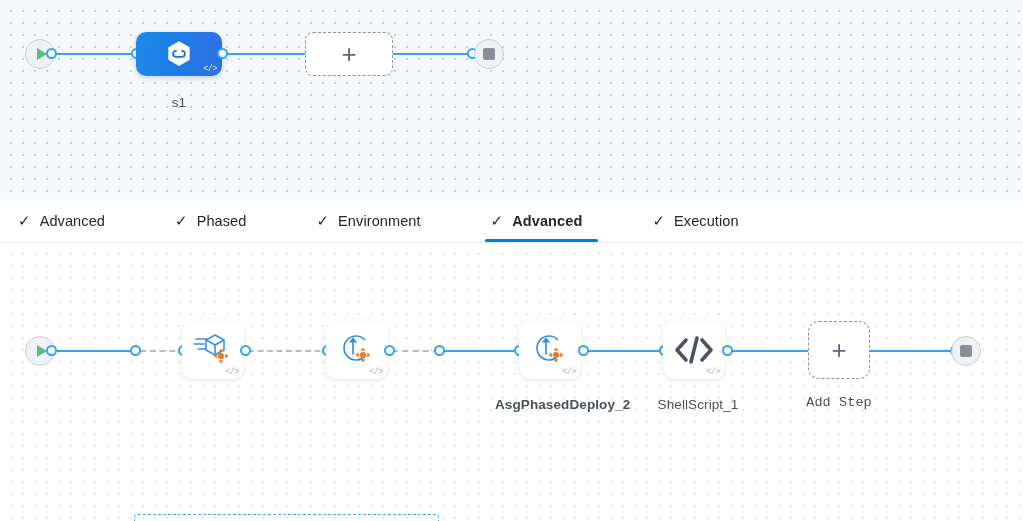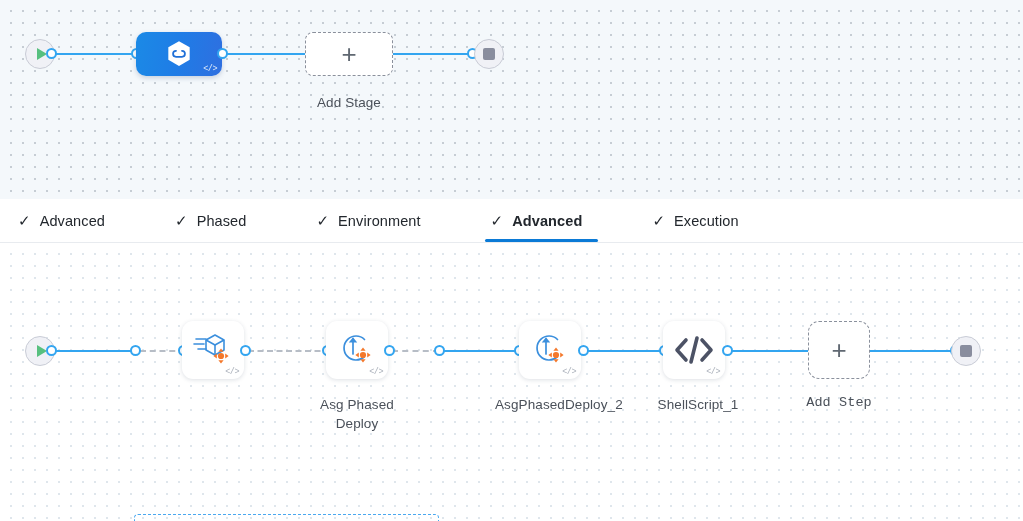--- a/index.html
+++ b/index.html
@@ -138,25 +138,25 @@
 
     <div class="dot" style="left:131px; top:48px;"></div>
     <div class="node" id="stage-node-s1">
       <svg class="hexicon" viewBox="0 0 28 30">
         <path d="M14 1.2 L25.5 7.8 L25.5 21.2 L14 27.8 L2.5 21.2 L2.5 7.8 Z" fill="#ffffff"></path>
         <path d="M10.8 11.6 a3.2 3.2 0 1 0 0 6.4 h6.4 a3.2 3.2 0 1 0 0 -6.4" fill="none" stroke="#2070d8" stroke-width="1.9" stroke-linecap="round"></path>
       </svg>
       <span class="code-badge">&lt;/&gt;</span>
     </div>
     <div class="dot" style="left:217px; top:48px;"></div>
+    <div class="node-label" style="left:119px; top:93px; width:120px;">s1</div>
 
     <div class="node add-card" id="add-stage">
       <span class="plus">+</span>
     </div>
-    <div class="node-label" style="left:289px; top:93px; width:120px;">Add Stage</div>
 
     <div class="dot" style="left:467px; top:48px;"></div>
     <div class="terminal" style="left:474px; top:39px;">
       <div class="stop-sq"></div>
     </div>
   </div>
 
   <div id="tab-bar">
     <div class="tab">
       <span class="tick">✓</span>
@@ -240,40 +240,39 @@
           <circle cx="25" cy="23" r="3.1"></circle>
           <path d="M25 15.4 l2.6 3.4 h-5.2 Z"></path>
           <path d="M25 30.6 l2.6 -3.4 h-5.2 Z"></path>
           <path d="M17.4 23 l3.4 -2.6 v5.2 Z"></path>
           <path d="M32.6 23 l-3.4 -2.6 v5.2 Z"></path>
         </g>
       </svg>
       <span class="code-badge dim">&lt;/&gt;</span>
     </div>
     <div class="dot" style="left:384px; top:102px;"></div>
-    <div class="node-label" style="left:297px; top:152px; width:120px;">Asg Phased Deploy</div>
 
     <div class="dot" style="left:514px; top:102px;"></div>
     <div class="step-card" style="left:519px; top:78px;">
       <svg width="38" height="36" viewBox="0 0 38 36">
         <path d="M26.5 7.5 A12 12 0 1 0 26 25" fill="none" stroke="#3b8fdd" stroke-width="1.7" stroke-linecap="round"></path>
         <line x1="15" y1="22" x2="15" y2="7" stroke="#3b8fdd" stroke-width="1.7" stroke-linecap="round"></line>
         <path d="M15 5.2 l4.2 5.2 h-8.4 Z" fill="#3b8fdd"></path>
         <g fill="#f4782b">
           <circle cx="25" cy="23" r="3.1"></circle>
           <path d="M25 15.4 l2.6 3.4 h-5.2 Z"></path>
           <path d="M25 30.6 l2.6 -3.4 h-5.2 Z"></path>
           <path d="M17.4 23 l3.4 -2.6 v5.2 Z"></path>
           <path d="M32.6 23 l-3.4 -2.6 v5.2 Z"></path>
         </g>
       </svg>
       <span class="code-badge dim">&lt;/&gt;</span>
     </div>
     <div class="dot" style="left:578px; top:102px;"></div>
-    <div class="node-label" style="left:495px; top:152px; width:110px;">AsgPhasedDeploy_2</div>
+    <div class="node-label" style="left:495px; top:152px; width:110px;font-weight:bold;">AsgPhasedDeploy_2</div>
 
     <div class="dot" style="left:659px; top:102px;"></div>
     <div class="step-card" style="left:663px; top:78px;">
       <svg width="44" height="32" viewBox="0 0 44 32">
         <g fill="none" stroke="#4c5265" stroke-width="3.6" stroke-linecap="round" stroke-linejoin="round">
           <path d="M14 6 L5 16 L14 26"></path>
           <path d="M30 6 L39 16 L30 26"></path>
           <line x1="25" y1="4" x2="19" y2="28"></line>
         </g>
       </svg>

